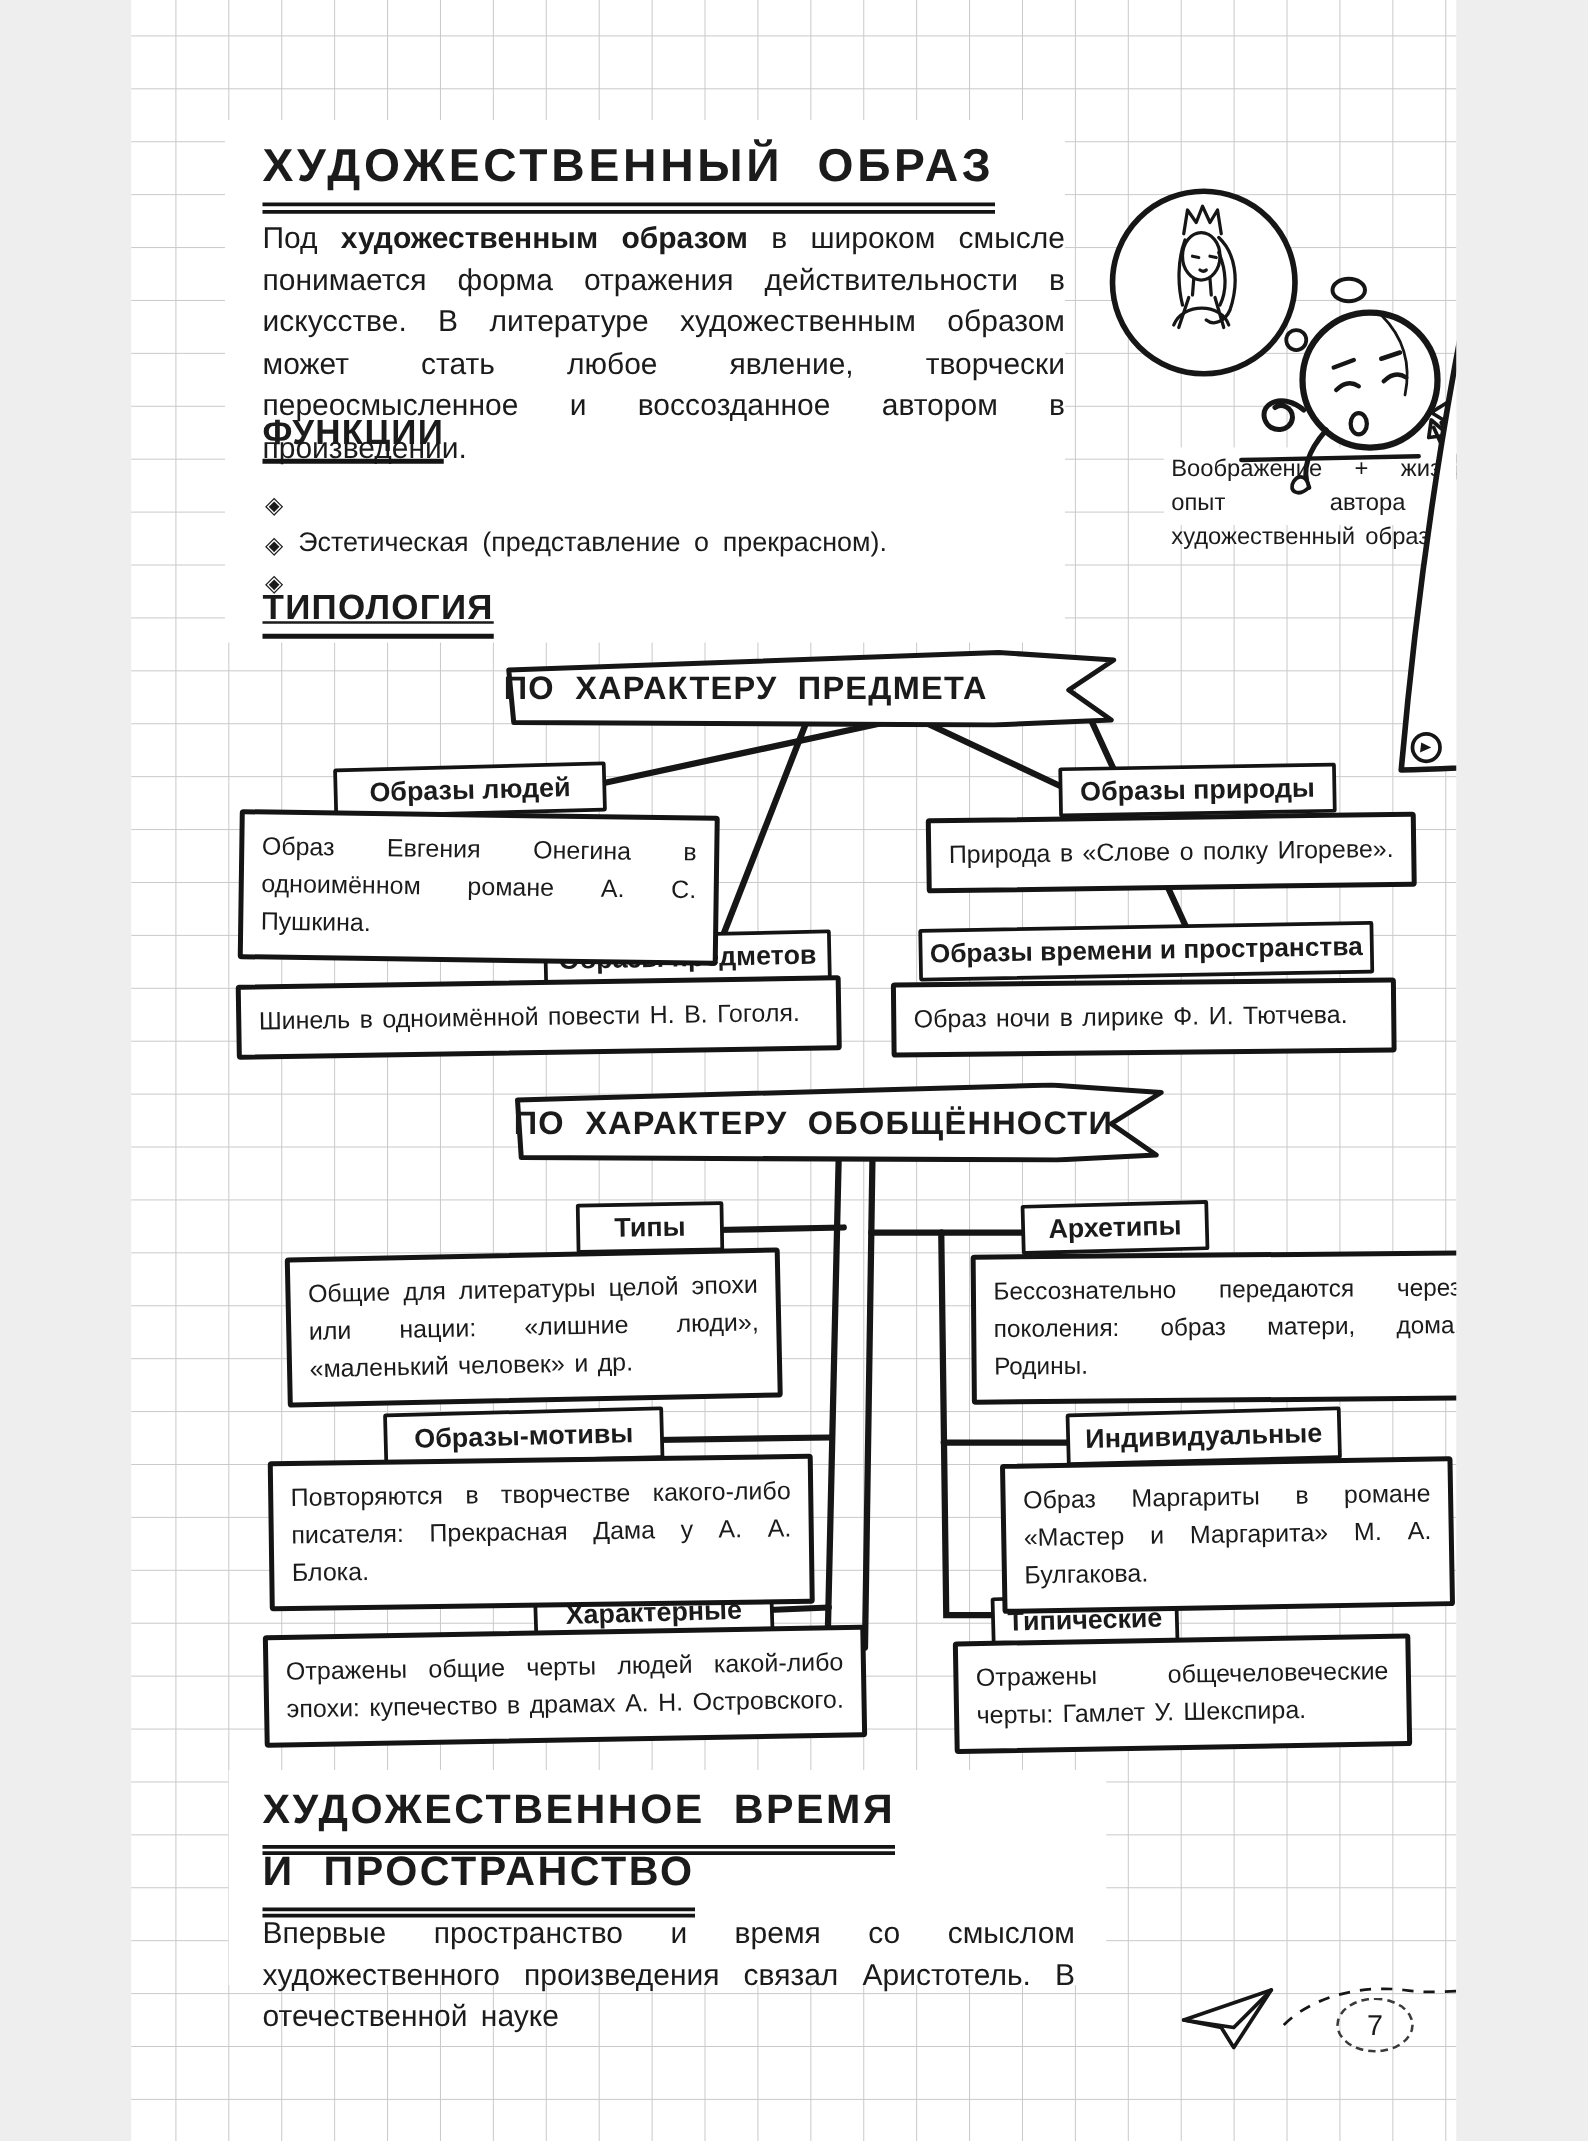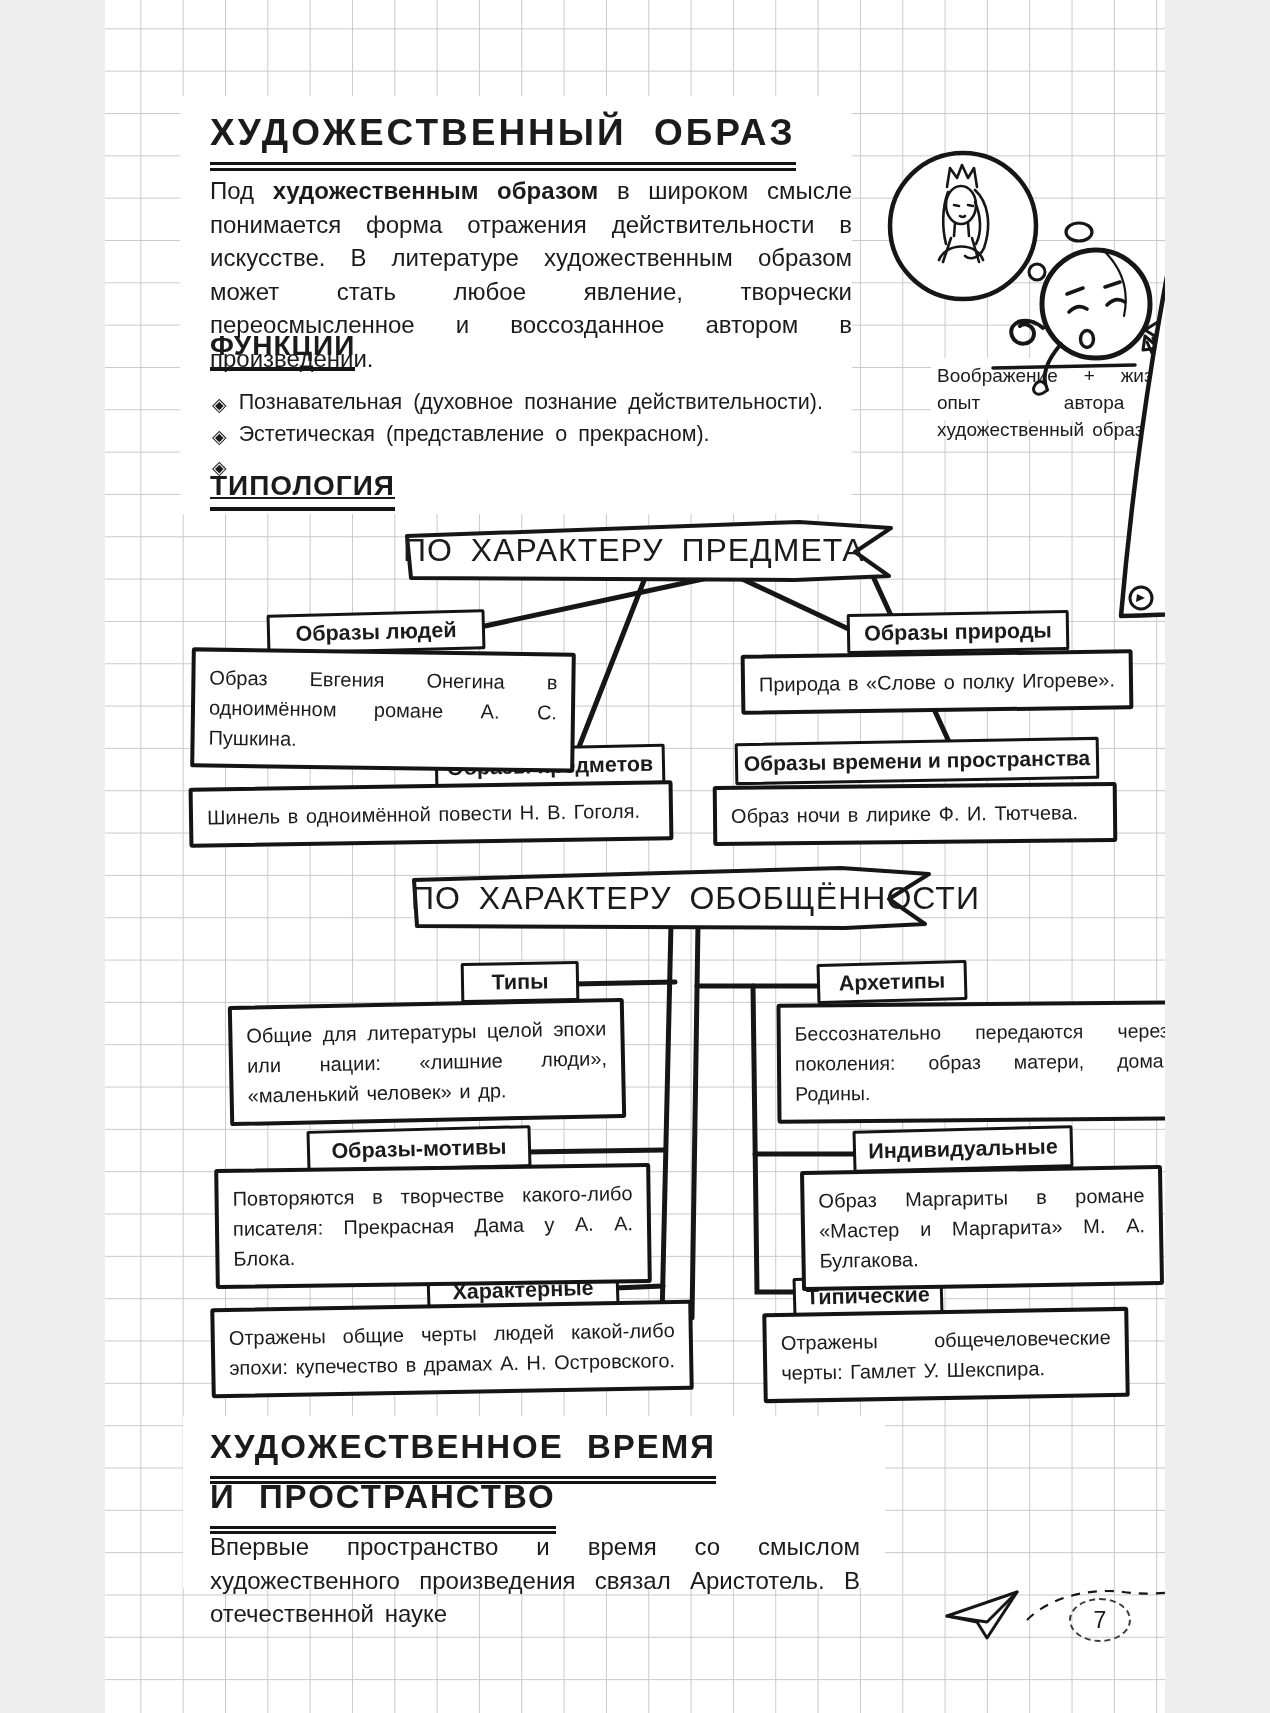--- a/index.html
+++ b/index.html
@@ -33,21 +33,21 @@
   .para{z-index:3;font-size:24px;line-height:33.5px;text-align:justify;word-spacing:4px;}
   .fn-list{z-index:3;}
   .fn-row{display:flex;align-items:flex-start;font-size:21.5px;line-height:28.5px;word-spacing:5px;}
   .diamond{font-size:19px;margin:3px 12px 0 2px;}
   
   #wires{position:absolute;left:0;top:0;z-index:2;}
   .banner{z-index:4;display:flex;align-items:center;}
   .banner svg{position:absolute;left:0;top:0;}
   .banner .btxt{
     position:relative;z-index:1;width:100%;padding-right:62px;box-sizing:border-box;
-    font-weight:400;font-size:32px;letter-spacing:1px;word-spacing:8px;white-space:nowrap;
+    font-weight:700;font-size:26px;letter-spacing:1px;word-spacing:8px;white-space:nowrap;
   }
   .nlabel{
     z-index:3;background:#fff;border:3.5px solid #141414;border-radius:2px;
     display:flex;align-items:center;justify-content:center;
     font-weight:bold;font-size:21.5px;white-space:nowrap;box-sizing:border-box;
   }
   .nbox{
     z-index:4;background:#fff;border:4px solid #141414;border-radius:3px;
     padding:11px 14px;font-size:20px;line-height:30px;text-align:justify;word-spacing:2px;box-sizing:border-box;
   }
@@ -97,21 +97,20 @@
     <span>Под </span>
     <b>художественным образом </b>
     <span>в широком смысле понимается форма отражения действительности в искусстве. В литературе художественным образом может стать любое явление, творчески переосмысленное и воссозданное автором в произведении.</span>
   </p>
 
   <h2 class="abs sub-title" style="left:105px;top:330px;margin:0;">ФУНКЦИИ</h2>
 
   <div class="abs fn-list" style="left:105px;top:388px;width:660px;">
     <div class="fn-row">
       <span class="diamond">◈</span>
-      <span>Познавательная (духовное познание действительности).</span>
     </div>
     <div class="fn-row">
       <span class="diamond">◈</span>
       <span>Эстетическая (представление о прекрасном).</span>
     </div>
     <div class="fn-row">
       <span class="diamond">◈</span>
     </div>
   </div>
 

